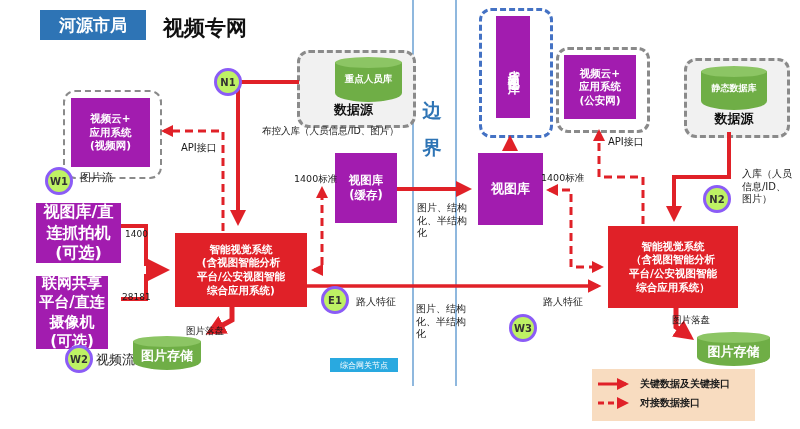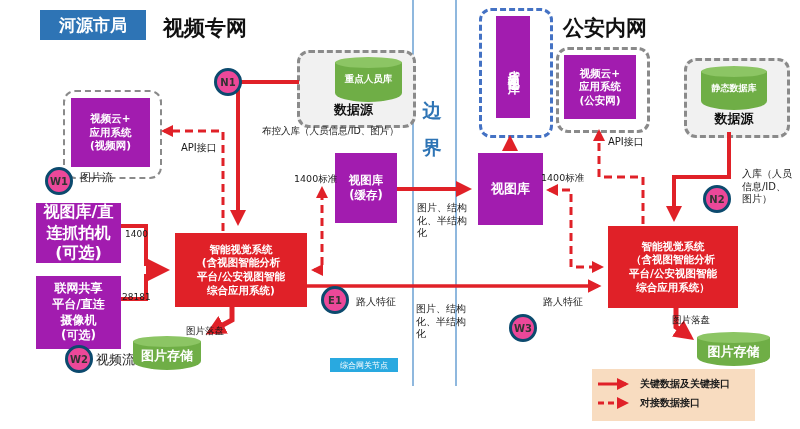--- a/index.html
+++ b/index.html
@@ -7,21 +7,21 @@
   #stage{position:relative;width:800px;height:429px;background:#ffffff;overflow:hidden;}
   .abs{position:absolute;}
   .z1{z-index:1;} .z3{z-index:3;}
   #arrows{position:absolute;left:0;top:0;z-index:2;pointer-events:none;}
   .ml{white-space:pre-line;}
   .graybox{background:#a21caf;color:#fff;display:flex;align-items:center;justify-content:center;
            text-align:center;font-weight:bold;line-height:1.3;}
   .dashedbox{border:3px dashed #8a8a8a;border-radius:12px;background:#f1f1f1;}
   .dashedbox.white{background:#ffffff;}
   .lbl{font-size:10px;color:#1a1a1a;line-height:1.25;}
-  .marker{width:28px;height:28px;border-radius:50%;background:#ec4899;border:3px solid #0c4a6e;
+  .marker{width:28px;height:28px;border-radius:50%;background:#bef264;border:3px solid #8b5cf6;
           box-sizing:border-box;display:flex;align-items:center;justify-content:center;
           font-size:10px;font-weight:bold;color:#333;}
   .redbox{background:#e02128;color:#fff;display:flex;align-items:center;justify-content:center;
           text-align:center;font-weight:bold;font-size:10.5px;line-height:1.3;}
   .cyl-top{position:absolute;left:0;right:0;top:0;height:11px;border-radius:50%;background:#8cc564;z-index:2;}
   .cyl-body{position:absolute;left:0;right:0;top:5px;bottom:0;background:#6fae46;
             border-radius:0 0 50% 50%/0 0 9px 9px;}
   .cyl-label{position:absolute;left:0;right:0;z-index:3;text-align:center;color:#fff;font-weight:bold;}
   .bline{width:2px;background:#8fb8de;top:0;height:386px;}
   .title{font-weight:bold;color:#111;font-size:21px;}
@@ -66,32 +66,31 @@
     <path d="M643,224 L643,177 L599,177 L599,132" fill="none" stroke="#e02128" stroke-width="3" stroke-dasharray="8,5" marker-end="url(#ah)"></path>
     <path d="M549,190 L571,190 L571,267 L601,267" fill="none" stroke="#e02128" stroke-width="3" stroke-dasharray="8,5" marker-start="url(#ah)" marker-end="url(#ah)"></path>
 
     <path d="M598,384 L626,384" fill="none" stroke="#e02128" stroke-width="3" marker-end="url(#ah)"></path>
     <path d="M598,403 L626,403" fill="none" stroke="#e02128" stroke-width="3" stroke-dasharray="6,4" marker-end="url(#ah)"></path>
   </svg>
 
   <div class="abs z3 title" style="left:163px;top:14px;">视频专网</div>
   <div class="abs z3" style="left:40px;top:10px;width:106px;height:30px;background:#2e74b5;color:#fff;
        font-size:17px;font-weight:bold;display:flex;align-items:center;justify-content:center;">河源市局</div>
-  <div class="abs z3 title" style="left:563px;top:14px;">公安内网</div>
 
   <div class="abs z3 graybox ml" style="left:71px;top:98px;width:79px;height:69px;font-size:10.5px;">视频云+
 应用系统
 (视频网)</div>
   <div class="abs z3 marker" style="left:45px;top:167px;">W1</div>
   <div class="abs z3 lbl" style="left:80px;top:171px;font-size:11px;">图片流</div>
 
   <div class="abs z3 graybox ml" style="left:36px;top:203px;width:85px;height:60px;font-size:16px;">视图库/直
 连抓拍机
 (可选)</div>
-  <div class="abs z3 graybox ml" style="left:36px;top:276px;width:85px;height:73px;font-size:12px;">联网共享
+  <div class="abs z3 graybox ml" style="left:36px;top:276px;width:72px;height:73px;font-size:15px;">联网共享
 平台/直连
 摄像机
 (可选)</div>
   <div class="abs z3 lbl" style="left:125px;top:229px;font-size:9px;">1400</div>
   <div class="abs z3 lbl" style="left:122px;top:292px;font-size:9px;">28181</div>
   <div class="abs z3 marker" style="left:65px;top:345px;">W2</div>
   <div class="abs z3 lbl" style="left:96px;top:352px;font-size:13px;">视频流</div>
 
   <div class="abs z3 redbox ml" style="left:175px;top:233px;width:132px;height:74px;">智能视觉系统
 (含视图智能分析

